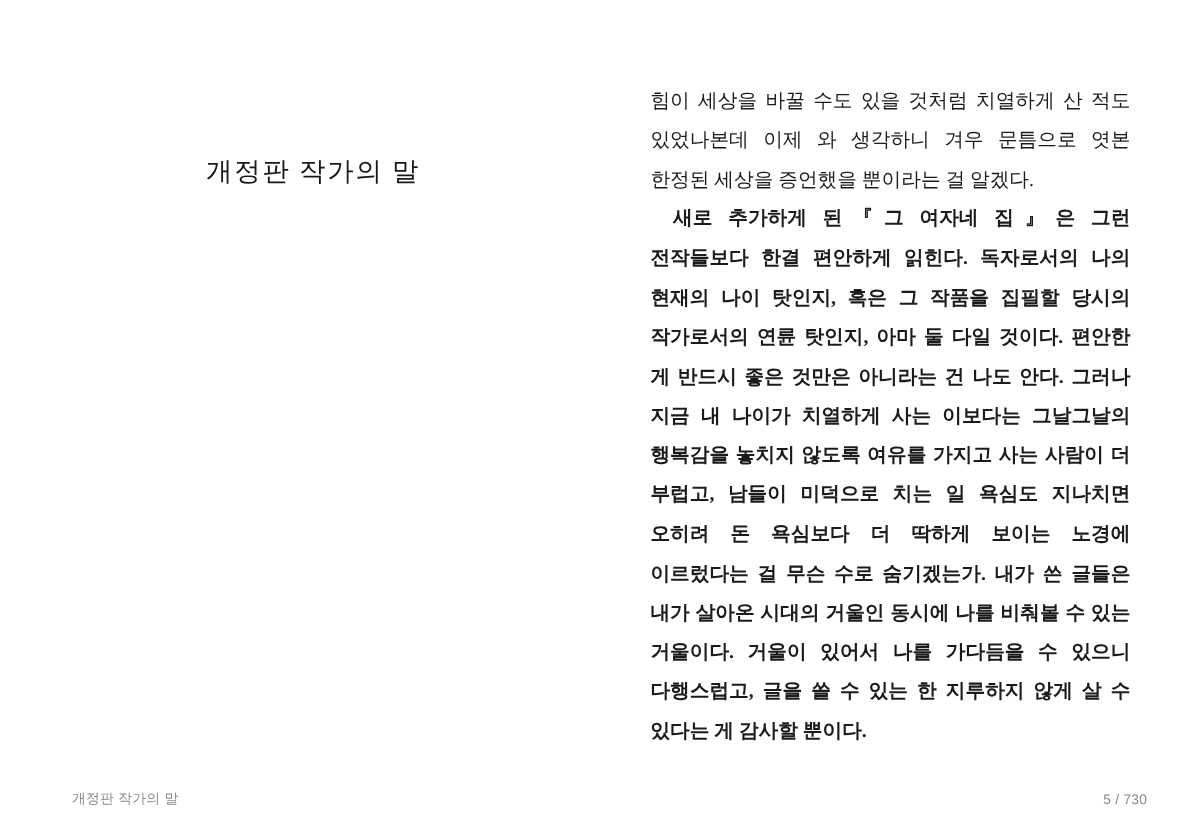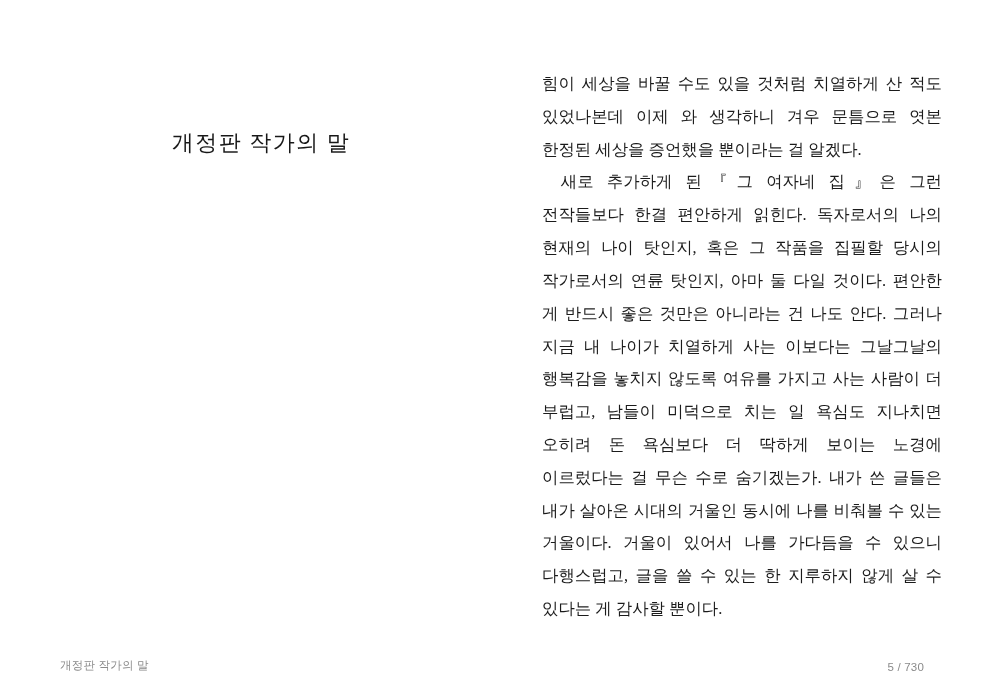--- a/index.html
+++ b/index.html
@@ -58,20 +58,21 @@
     word-break: keep-all;
   }
   .col-left .body-text {
     margin-top: 180px;
   }
   .col-right .body-text {
     margin-top: 0;
   }
   .indent {
     text-indent: 1.15em;
+    font-weight: bold;
   }
   .para-gap {
     margin-top: 0;
   }
   .footer {
     position: absolute;
     bottom: 22px;
     left: 0;
     right: 0;
     height: 18px;
@@ -79,21 +80,21 @@
   .footer-left {
     position: absolute;
     left: 60px;
     bottom: 0;
     font-size: 11.5px;
     color: #8a8a8a;
     letter-spacing: 0.2px;
   }
   .footer-right {
     position: absolute;
-    right: 76px;
+    right: 44px;
     bottom: 0;
     font-size: 11.5px;
     color: #8a8a8a;
     letter-spacing: 0.2px;
     text-align: center;
   }
 </style>
 </head>
 <body>
 

